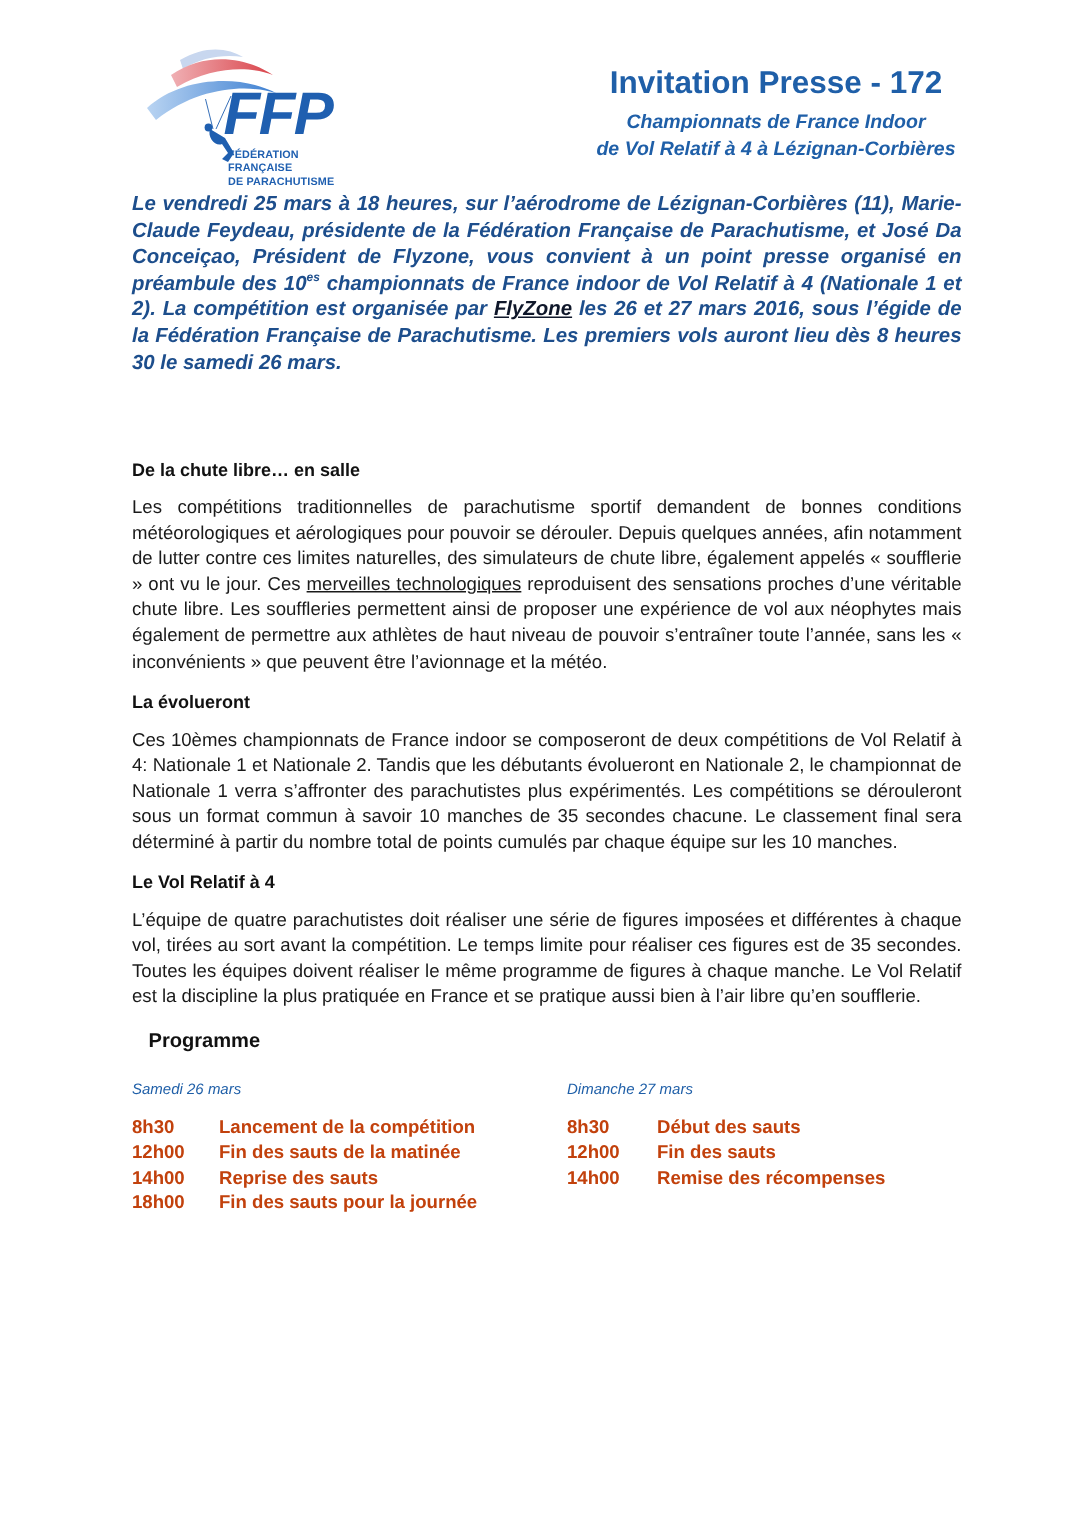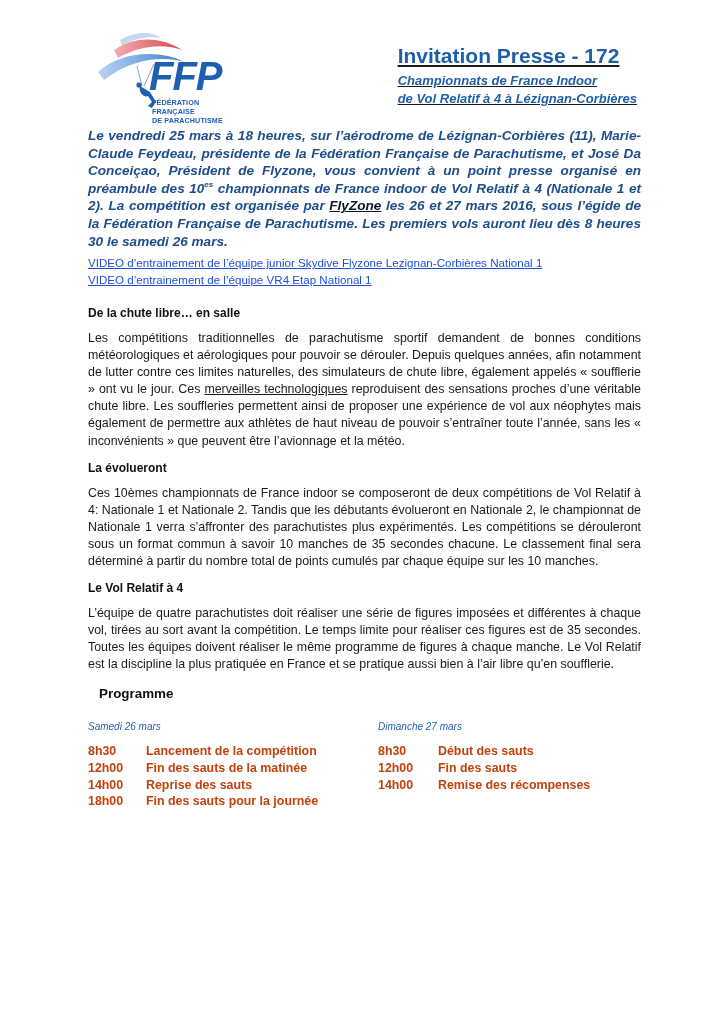--- a/index.html
+++ b/index.html
@@ -6,21 +6,21 @@
   body { width: 725px; height: 1024px; position: relative; overflow: hidden;
          font-family: "Liberation Sans", sans-serif; color: #1a1a1a; }
   .page { position: absolute; left: 0; top: 0; width: 725px; height: 908px; }
 
   .logo { position: absolute; left: 92px; top: 28px; width: 150px; height: 95px; }
   .logo-text-ffp { position: absolute; left: 57px; top: 28px; font-family: "Liberation Sans", sans-serif;
         font-weight: bold; font-style: italic; font-size: 40px; color: #1f5fb0; letter-spacing: -1px; line-height: 40px; }
   .logo-sub { position: absolute; left: 60px; top: 70px; font-size: 7.2px; font-weight: bold; color: #1f5fb0;
         line-height: 9px; letter-spacing: 0.1px; }
 
-  .header-right { position: absolute; right: 88px; top: 44px; text-align: left; text-decoration: underline; }
+  .header-right { position: absolute; right: 88px; top: 44px; text-align: center; }
   .title { font-family: "Liberation Sans", sans-serif; font-size: 21px; font-weight: bold; color: #1f5fa8;
            line-height: 24px; margin-bottom: 4px; }
   .subtitle { font-size: 13px; font-style: italic; font-weight: bold; color: #1f5fa8; line-height: 18px; }
 
   .intro { position: absolute; left: 88px; top: 127px; width: 553px; font-size: 13.6px; font-weight: bold;
            font-style: italic; color: #1d4e8c; line-height: 17.6px; text-align: justify; }
   .intro a { color: #0f172a; text-decoration: underline; }
   .intro sup { font-size: 8px; line-height: 0; }
 
   .links { position: absolute; left: 88px; top: 254px; font-size: 11.6px; line-height: 17px; }
@@ -70,24 +70,20 @@
   </div>
 
   <div class="header-right">
     <div class="title">Invitation Presse - 172</div>
     <div class="subtitle">Championnats de France Indoor</div>
     <div class="subtitle">de Vol Relatif à 4 à Lézignan-Corbières</div>
   </div>
 
   <div class="intro"><span>Le vendredi 25 mars à 18 heures, sur l’aérodrome de Lézignan-Corbières (11),  Marie-Claude Feydeau, présidente de la Fédération Française de Parachutisme, et José Da Conceiçao, Président de Flyzone, vous convient à un point presse organisé en préambule des  10</span><sup>es</sup><span> championnats de France indoor de Vol Relatif à 4 (Nationale 1 et 2). La compétition est organisée par </span><a href="#">FlyZone</a><span> les 26 et 27 mars 2016, sous l’égide de la Fédération  Française de Parachutisme. Les premiers vols auront lieu dès 8 heures 30 le samedi 26 mars.</span></div>
 
-  <div class="links">
-    <a href="#">VIDEO d’entrainement de l’équipe junior Skydive Flyzone Lezignan-Corbières National 1</a>
-    <a href="#">VIDEO d’entrainement de l’équipe VR4 Etap National 1</a>
-  </div>
 
   <div class="section" style="top:305px">
     <h2>De la chute libre… en salle</h2>
     <p><span>Les compétitions traditionnelles de parachutisme sportif demandent de bonnes conditions météorologiques et aérologiques pour pouvoir se dérouler. Depuis quelques années, afin notamment de lutter contre ces limites naturelles, des simulateurs de chute libre, également appelés « soufflerie » ont vu le jour. Ces </span><span class="u">merveilles technologiques</span><span> reproduisent des sensations proches d’une véritable chute libre. Les souffleries permettent ainsi de proposer une expérience de vol aux néophytes mais également de permettre aux athlètes de haut niveau de pouvoir s’entraîner toute l’année, sans les « inconvénients » que peuvent être l’avionnage et la météo.</span></p>
   </div>
 
   <div class="section" style="top:460px">
     <h2>La évolueront</h2>
     <p>Ces 10èmes championnats de France indoor se composeront de deux compétitions de Vol Relatif à 4: Nationale 1 et Nationale 2. Tandis que les débutants évolueront en Nationale 2, le championnat de Nationale 1 verra s’affronter des parachutistes plus expérimentés. Les  compétitions se dérouleront sous un format commun à savoir 10 manches de 35 secondes chacune. Le classement final sera déterminé à partir du nombre total de points cumulés par chaque équipe sur les 10 manches.</p>
   </div>

